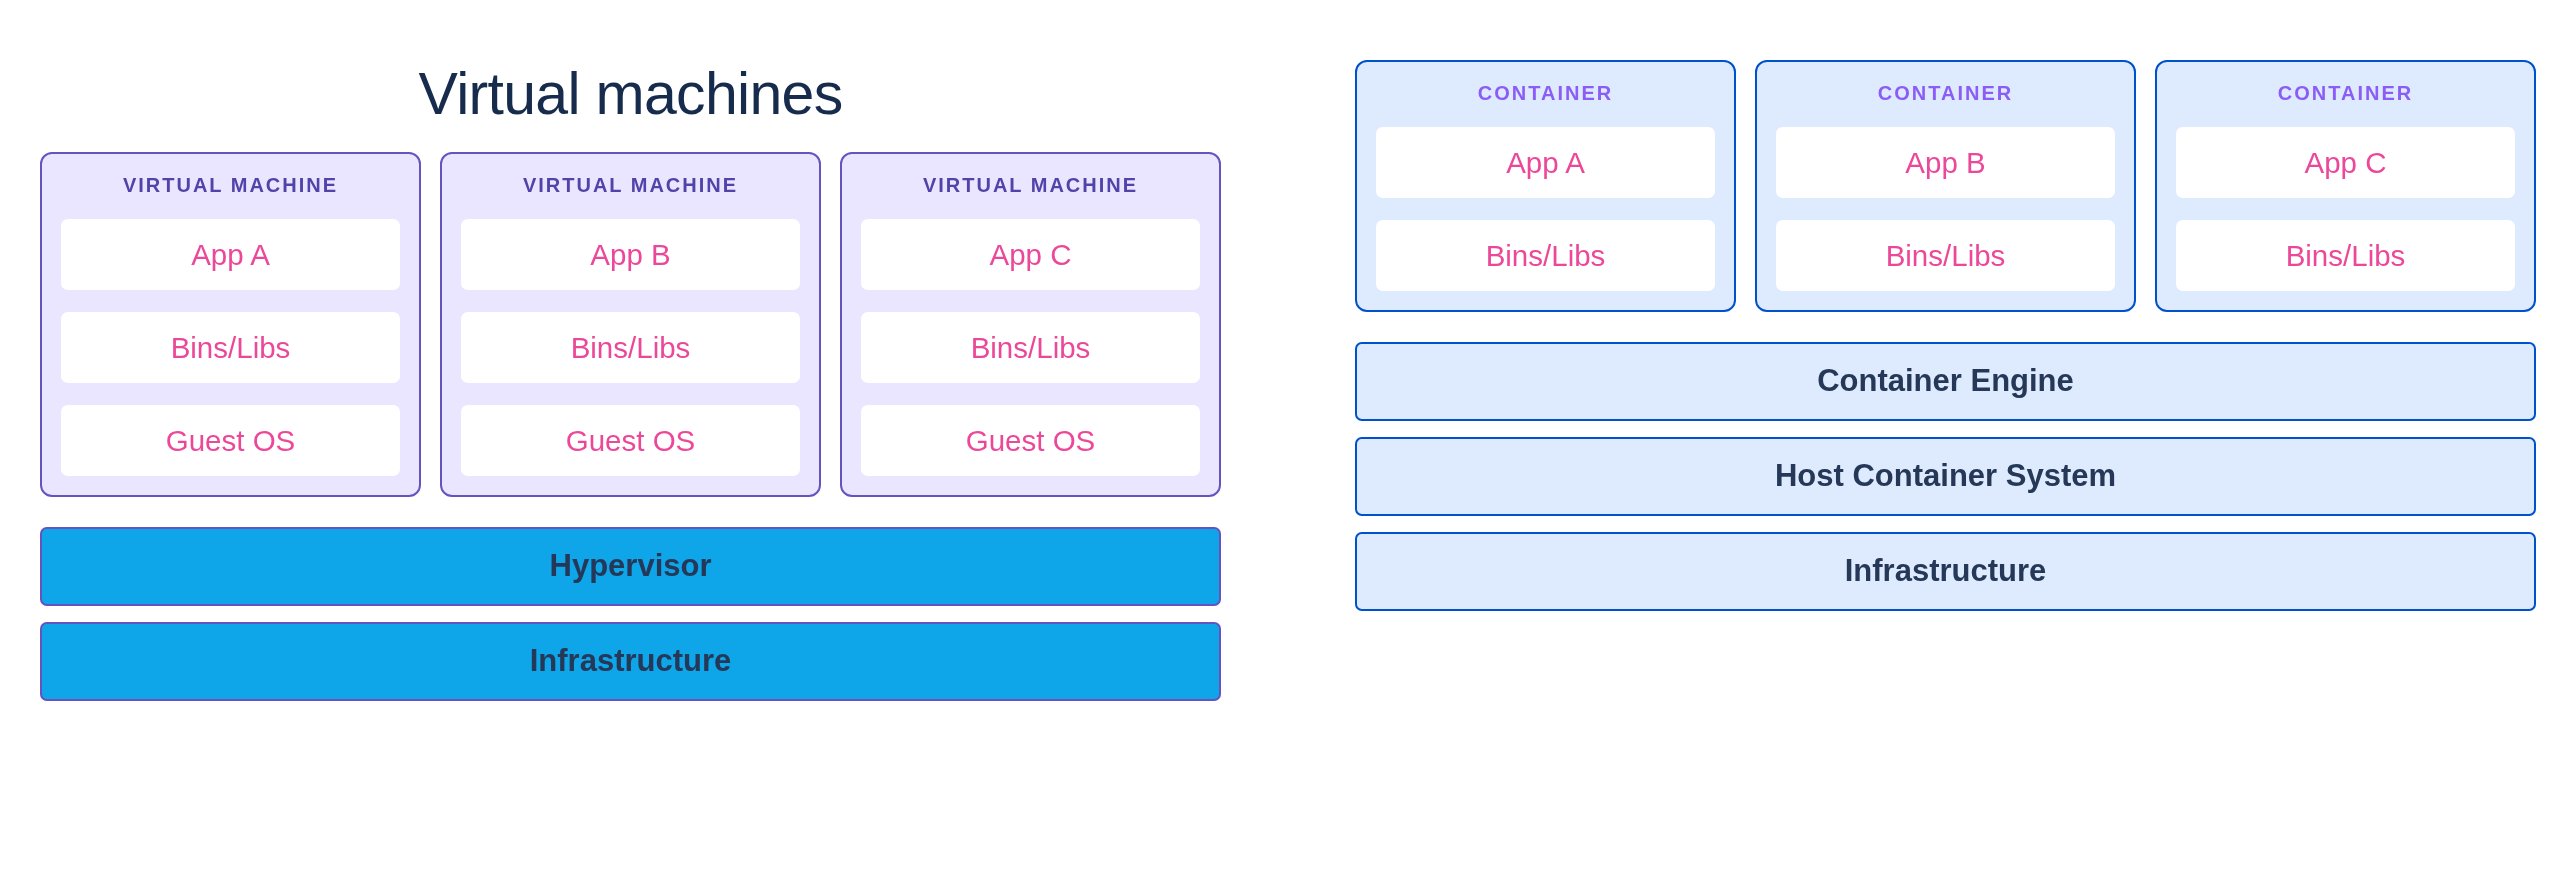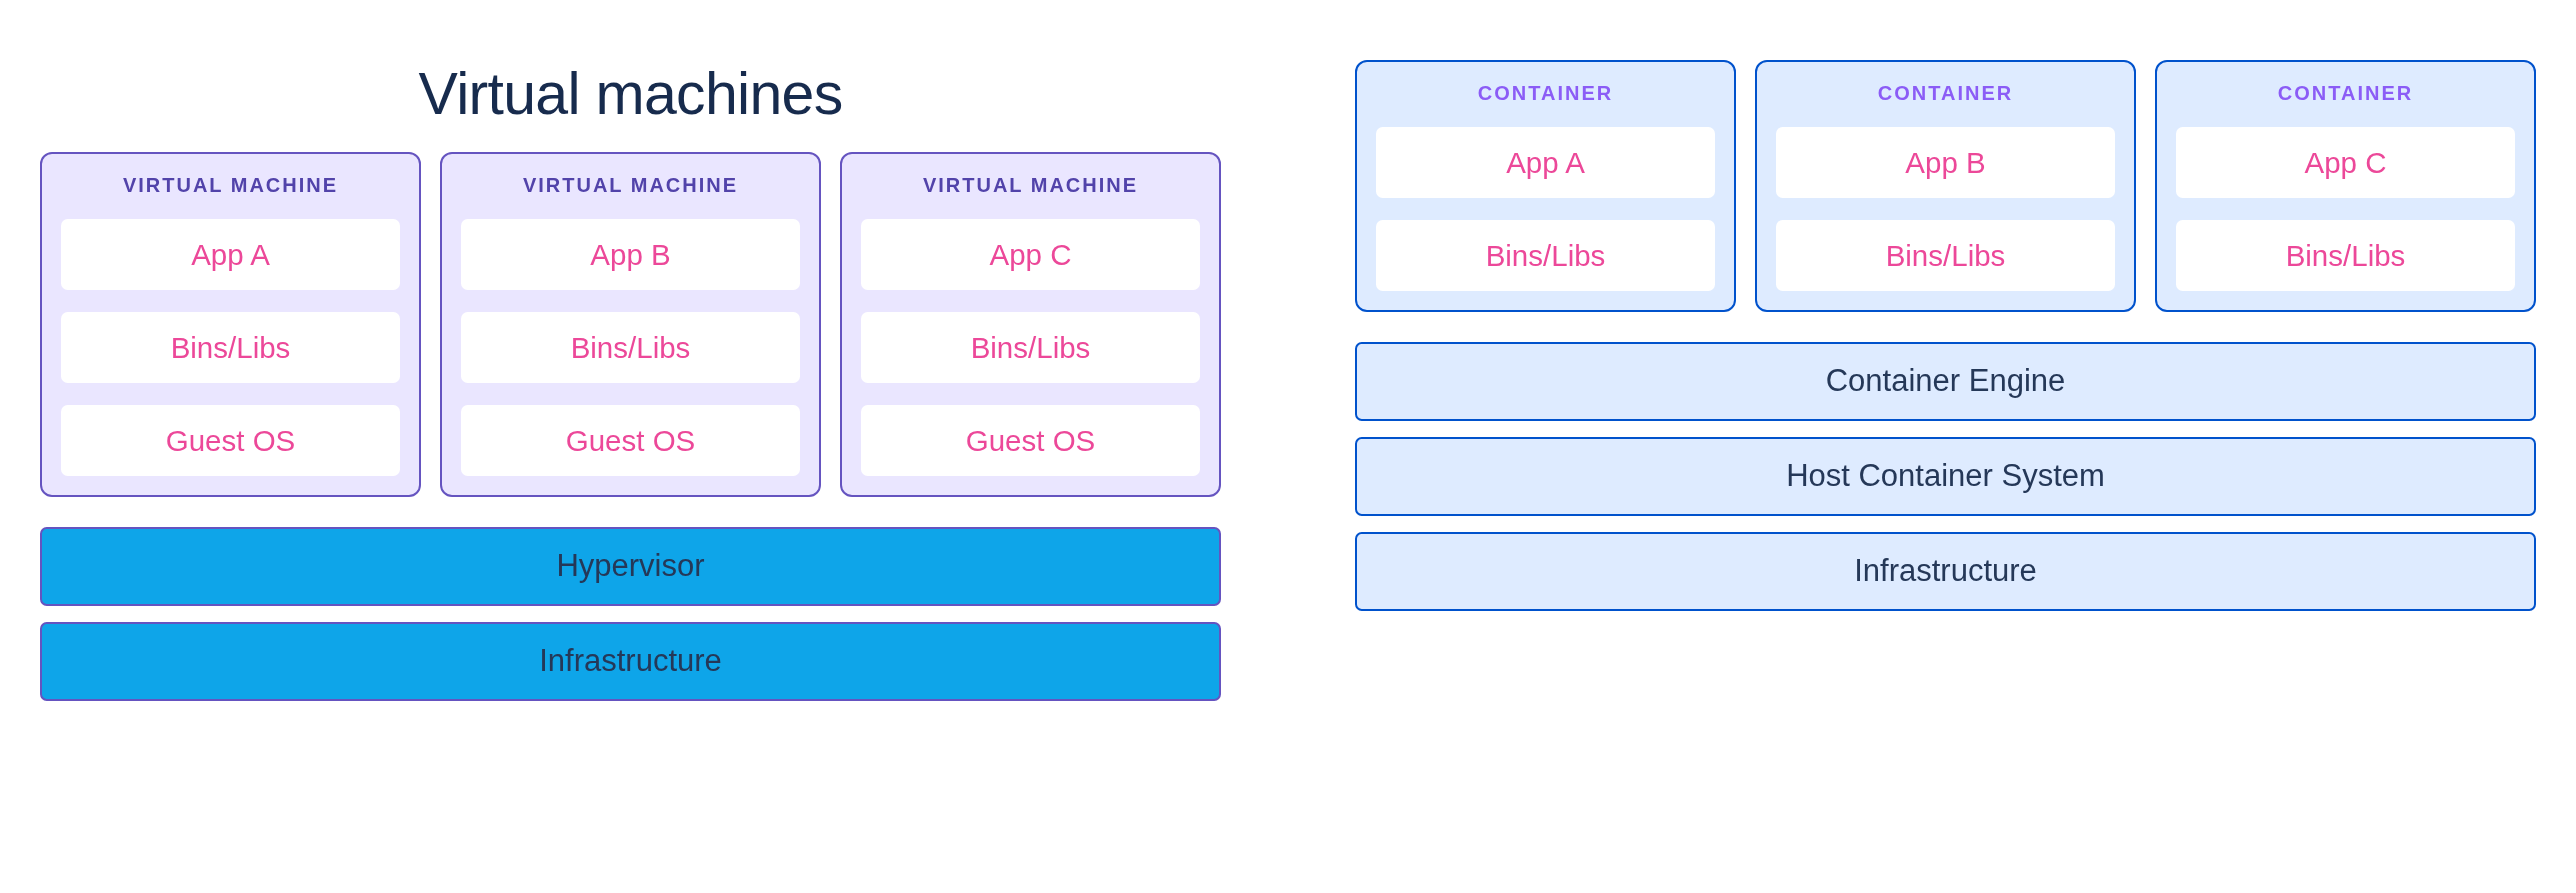--- a/index.html
+++ b/index.html
@@ -78,21 +78,21 @@
     flex-direction: column;
     gap: 16px;
   }
   .base-box {
     border-radius: 6.7px;
     height: 79px;
     display: flex;
     align-items: center;
     justify-content: center;
     font-size: 31px;
-    font-weight: 400;
+    font-weight: 700;
     color: #253858;
   }
   .base-vm {
     background: #0ea5e9;
     border: 2px solid #6554c0;
   }
   .base-ct {
     background: #deebff;
     border: 2px solid #0052cc;
   }

